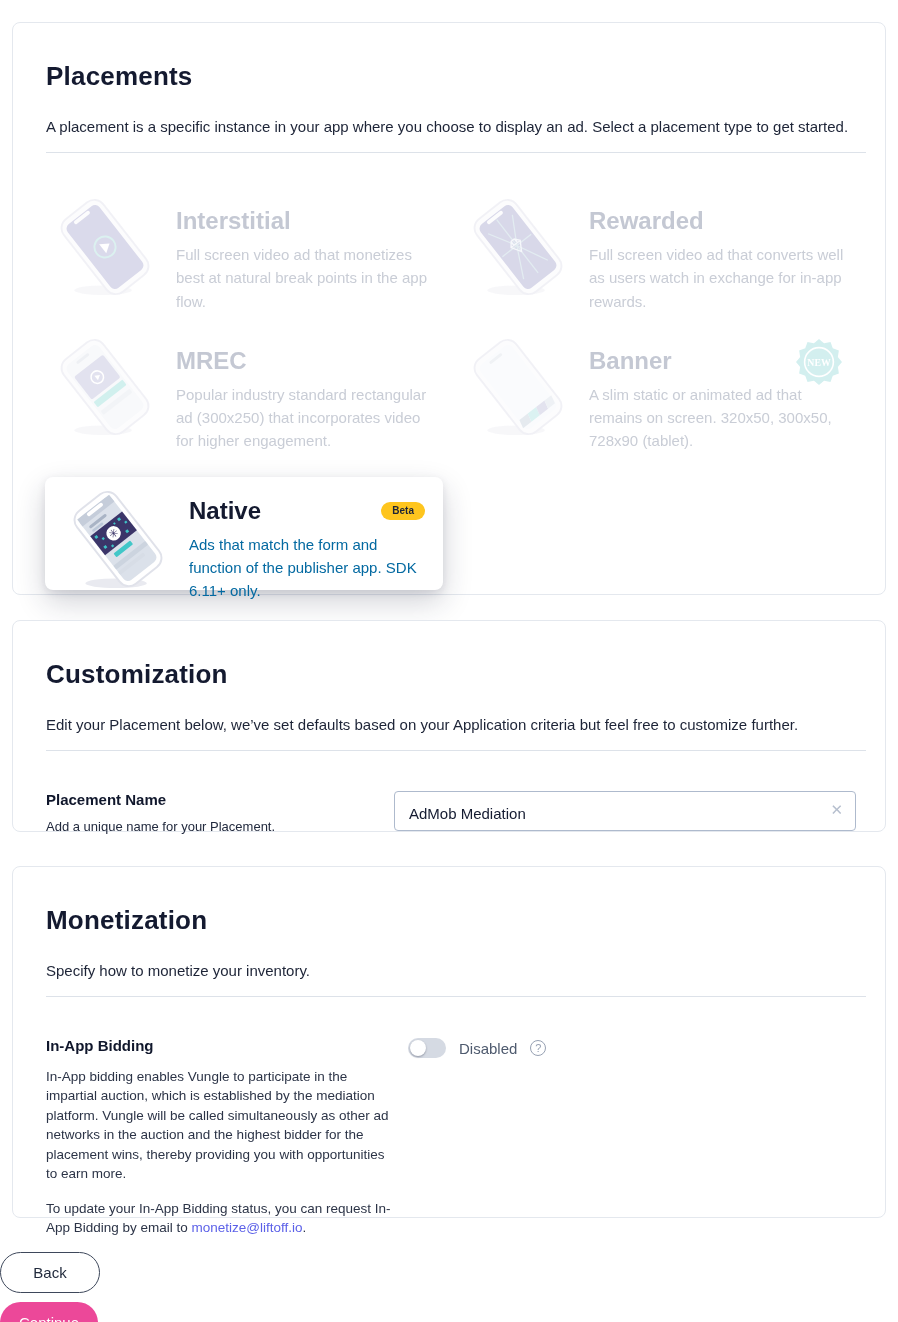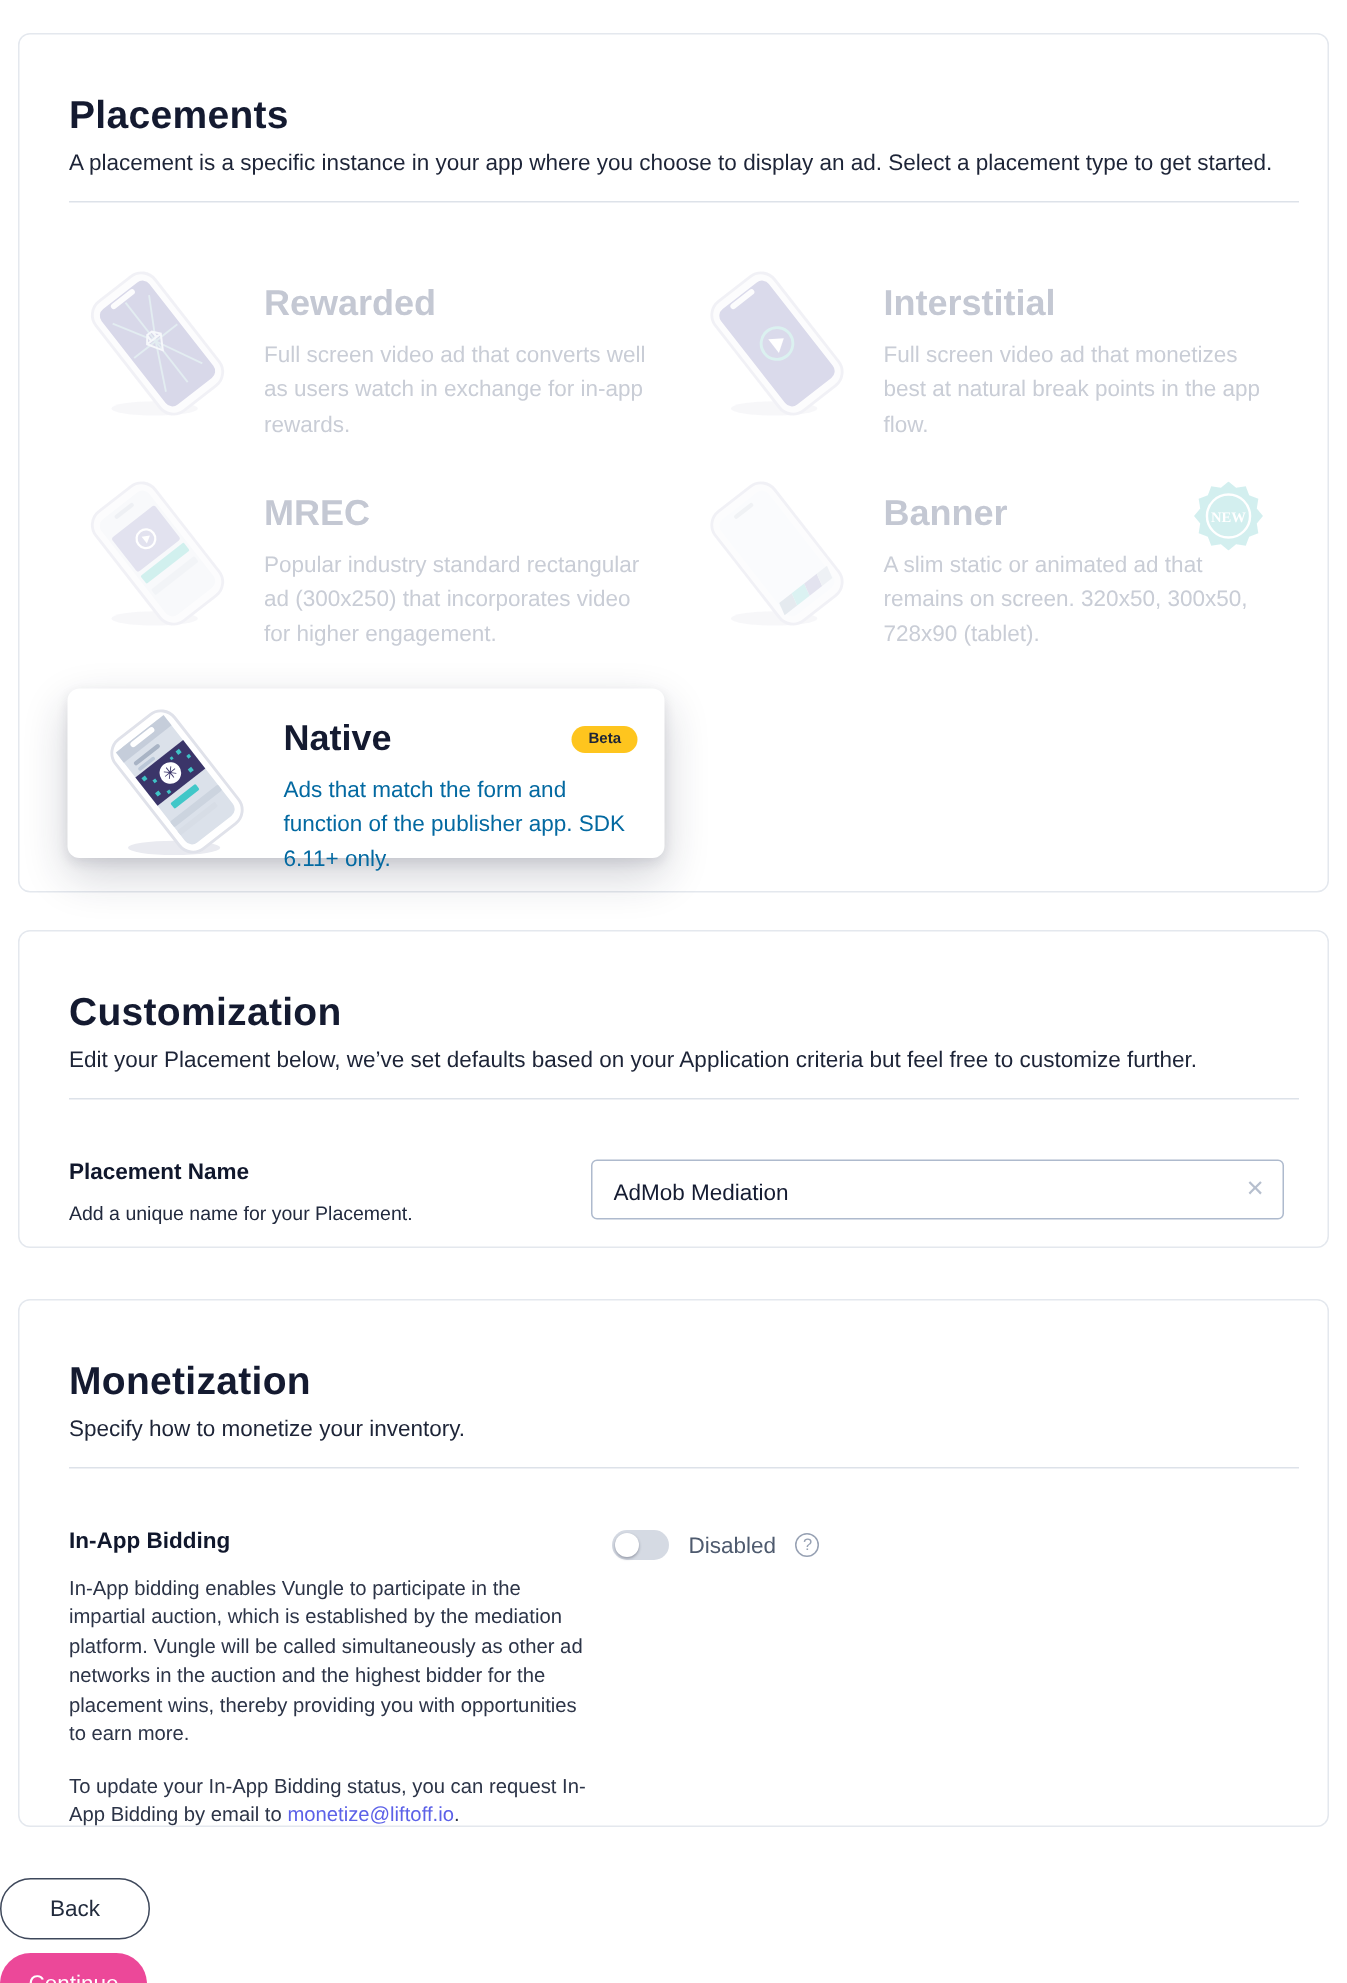--- a/index.html
+++ b/index.html
@@ -7,21 +7,21 @@
   body { font-family:"Liberation Sans","DejaVu Sans",sans-serif; color:#161d33; }
   .page { position:relative; width:898px; height:1322px; background:#fff; overflow:hidden; }
 
   .card { position:absolute; left:12px; width:874px; background:#fff;
           border:1px solid #e4e8ee; border-radius:8px; padding:38px 19px 0 33px; }
   #card-placements   { top:22px;  height:573px; }
   #card-customization{ top:620px; height:212px; }
   #card-monetization { top:866px; height:352px; }
 
   .card-title { font-size:26px; font-weight:800; color:#141a30; letter-spacing:.2px; }
-  .card-sub   { font-size:15px; color:#1d2437; margin-top:8px; }
+  .card-sub   { font-size:15px; color:#1d2437; margin-top:26px; }
   .divider    { border:none; border-top:1px solid #dde2e9; margin-top:17px; }
 
   
   .options-grid { margin-top:44px; display:grid; grid-template-columns:397px 397px;
                   column-gap:16px; row-gap:24px; }
   .option { display:flex; gap:12px; position:relative; cursor:pointer; }
   .opt-illus { width:118px; height:100px; flex:none; }
   .option.muted .opt-illus { opacity:.5; }
   .opt-text { padding-top:10px; }
   .opt-title { font-size:24px; font-weight:700; color:#141a30; }
@@ -75,20 +75,37 @@
 <body>
 
 <div class="page">
 
   <section class="card" id="card-placements">
     <h1 class="card-title">Placements</h1>
     <p class="card-sub">A placement is a specific instance in your app where you choose to display an ad. Select a placement type to get started.</p>
     <hr class="divider">
 
     <div class="options-grid">
+
+      <div class="option muted">
+        <svg class="opt-illus" viewBox="0 0 120 104">
+          <ellipse cx="58" cy="97" rx="30" ry="5" fill="#f0f0f5"></ellipse>
+          <g transform="rotate(-38 60 52)">
+            <rect x="34" y="4" width="52" height="96" rx="12" fill="#fbfbfd" stroke="#e5e5ee" stroke-width="2"></rect>
+            <rect x="39" y="10" width="42" height="84" rx="6" fill="#b7b6d8"></rect>
+            <rect x="50" y="11" width="20" height="4" rx="2" fill="#fbfbfd"></rect>
+            <circle cx="60" cy="52" r="11" fill="none" stroke="#b9e4e2" stroke-width="2"></circle>
+            <path d="M57 46 L66 52 L57 58 Z" fill="#ffffff"></path>
+          </g>
+        </svg>
+        <div class="opt-text">
+          <div class="opt-title">Interstitial</div>
+          <p class="opt-desc">Full screen video ad that monetizes best at natural break points in the app flow.</p>
+        </div>
+      </div>
 
       <div class="option muted">
         <svg class="opt-illus" viewBox="0 0 120 104">
           <ellipse cx="58" cy="97" rx="30" ry="5" fill="#f0f0f5"></ellipse>
           <g transform="rotate(-38 60 52)">
             <rect x="34" y="4" width="52" height="96" rx="12" fill="#fbfbfd" stroke="#e5e5ee" stroke-width="2"></rect>
             <rect x="39" y="10" width="42" height="84" rx="6" fill="#b3b2d5"></rect>
             <g stroke="#cfeaea" stroke-width="1.3" opacity=".75">
               <line x1="60" y1="50" x2="44" y2="22"></line>
                 <line x1="60" y1="50" x2="76" y2="22"></line>
@@ -99,37 +116,20 @@
               <line x1="60" y1="50" x2="60" y2="16"></line>
                 <line x1="60" y1="50" x2="60" y2="86"></line>
             </g>
             <path d="M54 48 L58 43 L62 43 L66 48 L60 58 Z M54 48 H66 M58 43 L57.5 48 M62 43 L62.5 48" fill="none" stroke="#eef2f8" stroke-width="1.4"></path>
             <rect x="50" y="11" width="20" height="4" rx="2" fill="#fbfbfd"></rect>
           </g>
         </svg>
         <div class="opt-text">
           <div class="opt-title">Rewarded</div>
           <p class="opt-desc">Full screen video ad that converts well as users watch in exchange for in-app rewards.</p>
-        </div>
-      </div>
-
-      <div class="option muted">
-        <svg class="opt-illus" viewBox="0 0 120 104">
-          <ellipse cx="58" cy="97" rx="30" ry="5" fill="#f0f0f5"></ellipse>
-          <g transform="rotate(-38 60 52)">
-            <rect x="34" y="4" width="52" height="96" rx="12" fill="#fbfbfd" stroke="#e5e5ee" stroke-width="2"></rect>
-            <rect x="39" y="10" width="42" height="84" rx="6" fill="#b7b6d8"></rect>
-            <rect x="50" y="11" width="20" height="4" rx="2" fill="#fbfbfd"></rect>
-            <circle cx="60" cy="52" r="11" fill="none" stroke="#b9e4e2" stroke-width="2"></circle>
-            <path d="M57 46 L66 52 L57 58 Z" fill="#ffffff"></path>
-          </g>
-        </svg>
-        <div class="opt-text">
-          <div class="opt-title">Interstitial</div>
-          <p class="opt-desc">Full screen video ad that monetizes best at natural break points in the app flow.</p>
         </div>
       </div>
 
       <div class="option muted">
         <svg class="opt-illus" viewBox="0 0 120 104">
           <ellipse cx="58" cy="97" rx="30" ry="5" fill="#f0f0f5"></ellipse>
           <g transform="rotate(-38 60 52)">
             <rect x="34" y="4" width="52" height="96" rx="12" fill="#fbfbfd" stroke="#e5e5ee" stroke-width="2"></rect>
             <rect x="39" y="10" width="42" height="84" rx="6" fill="#f2f4f8"></rect>
             <rect x="52" y="13" width="16" height="3" rx="1.5" fill="#dfe3ea"></rect>

